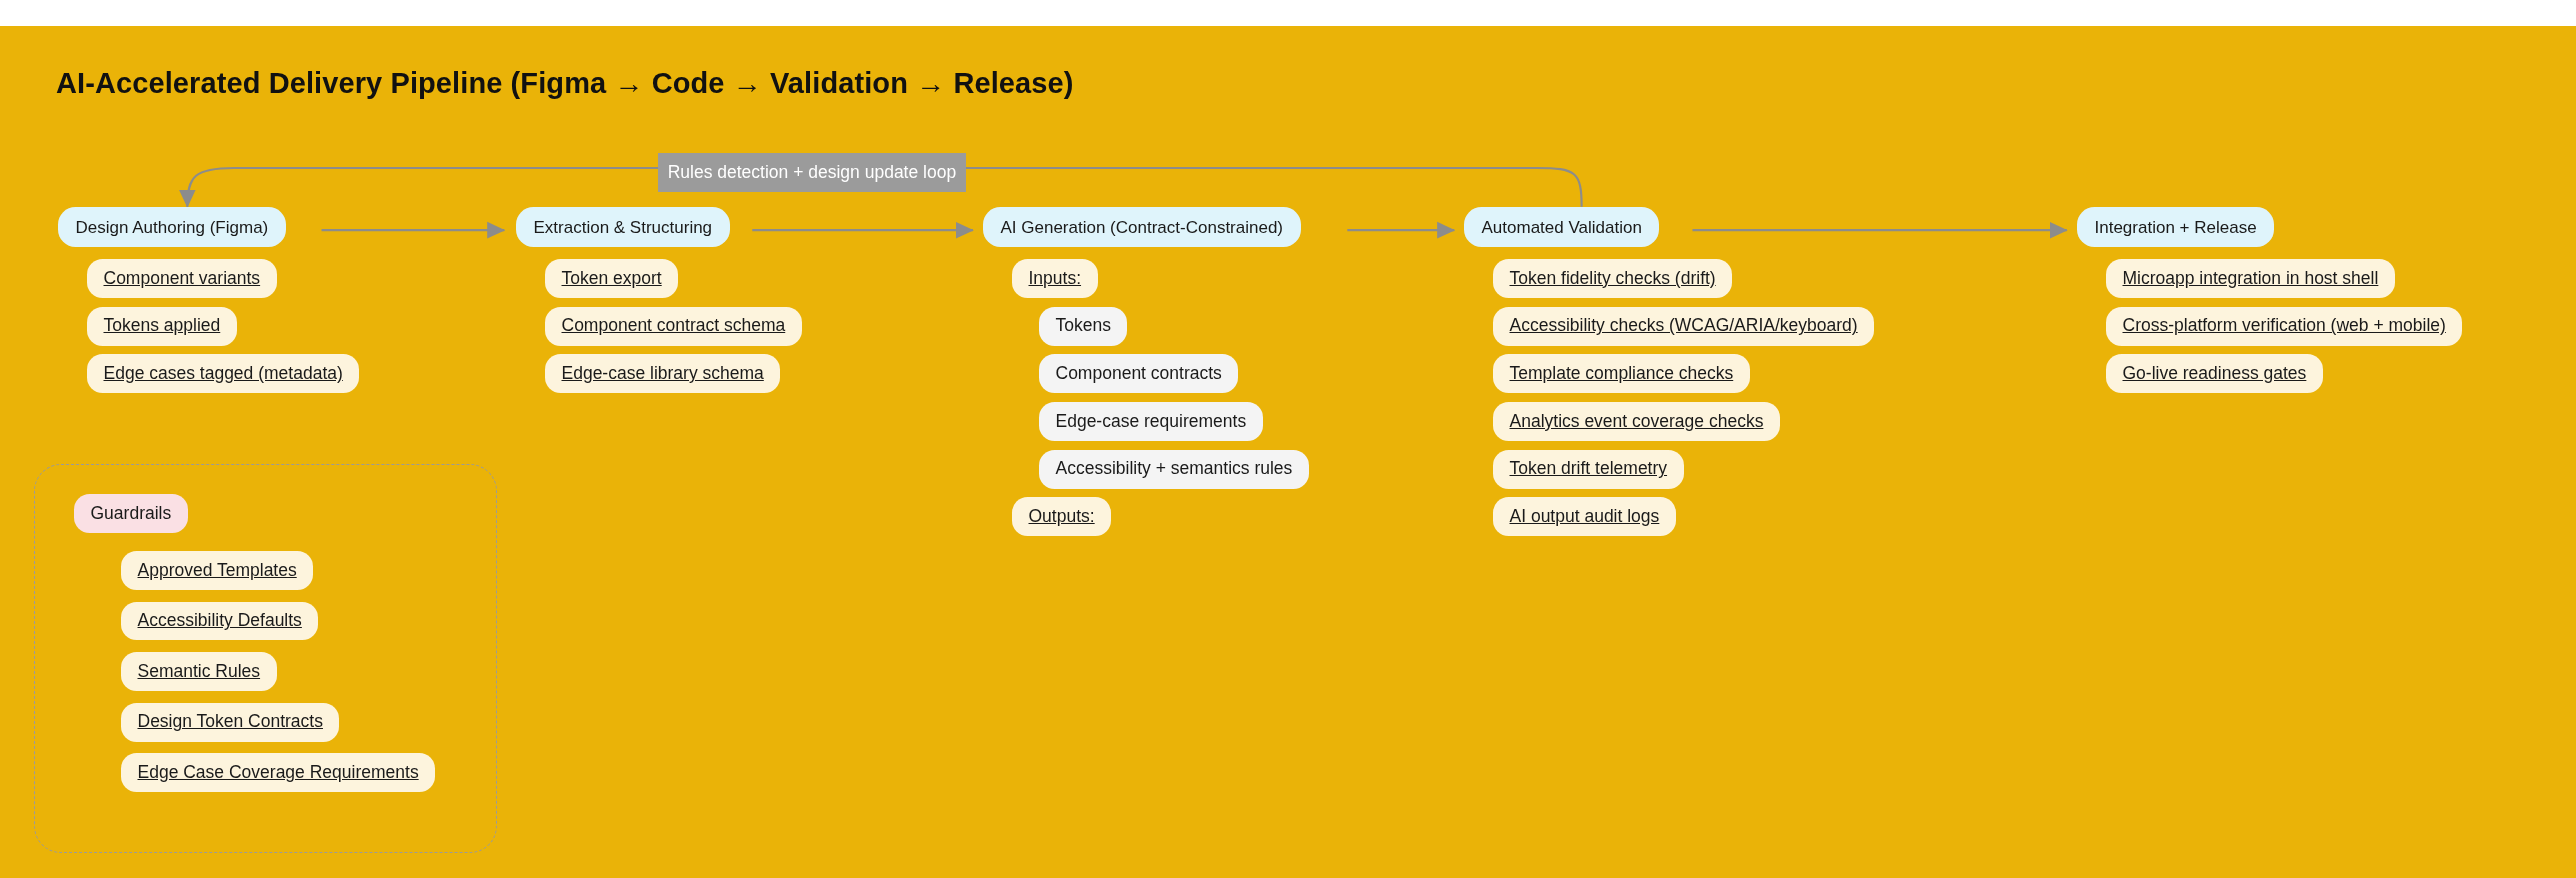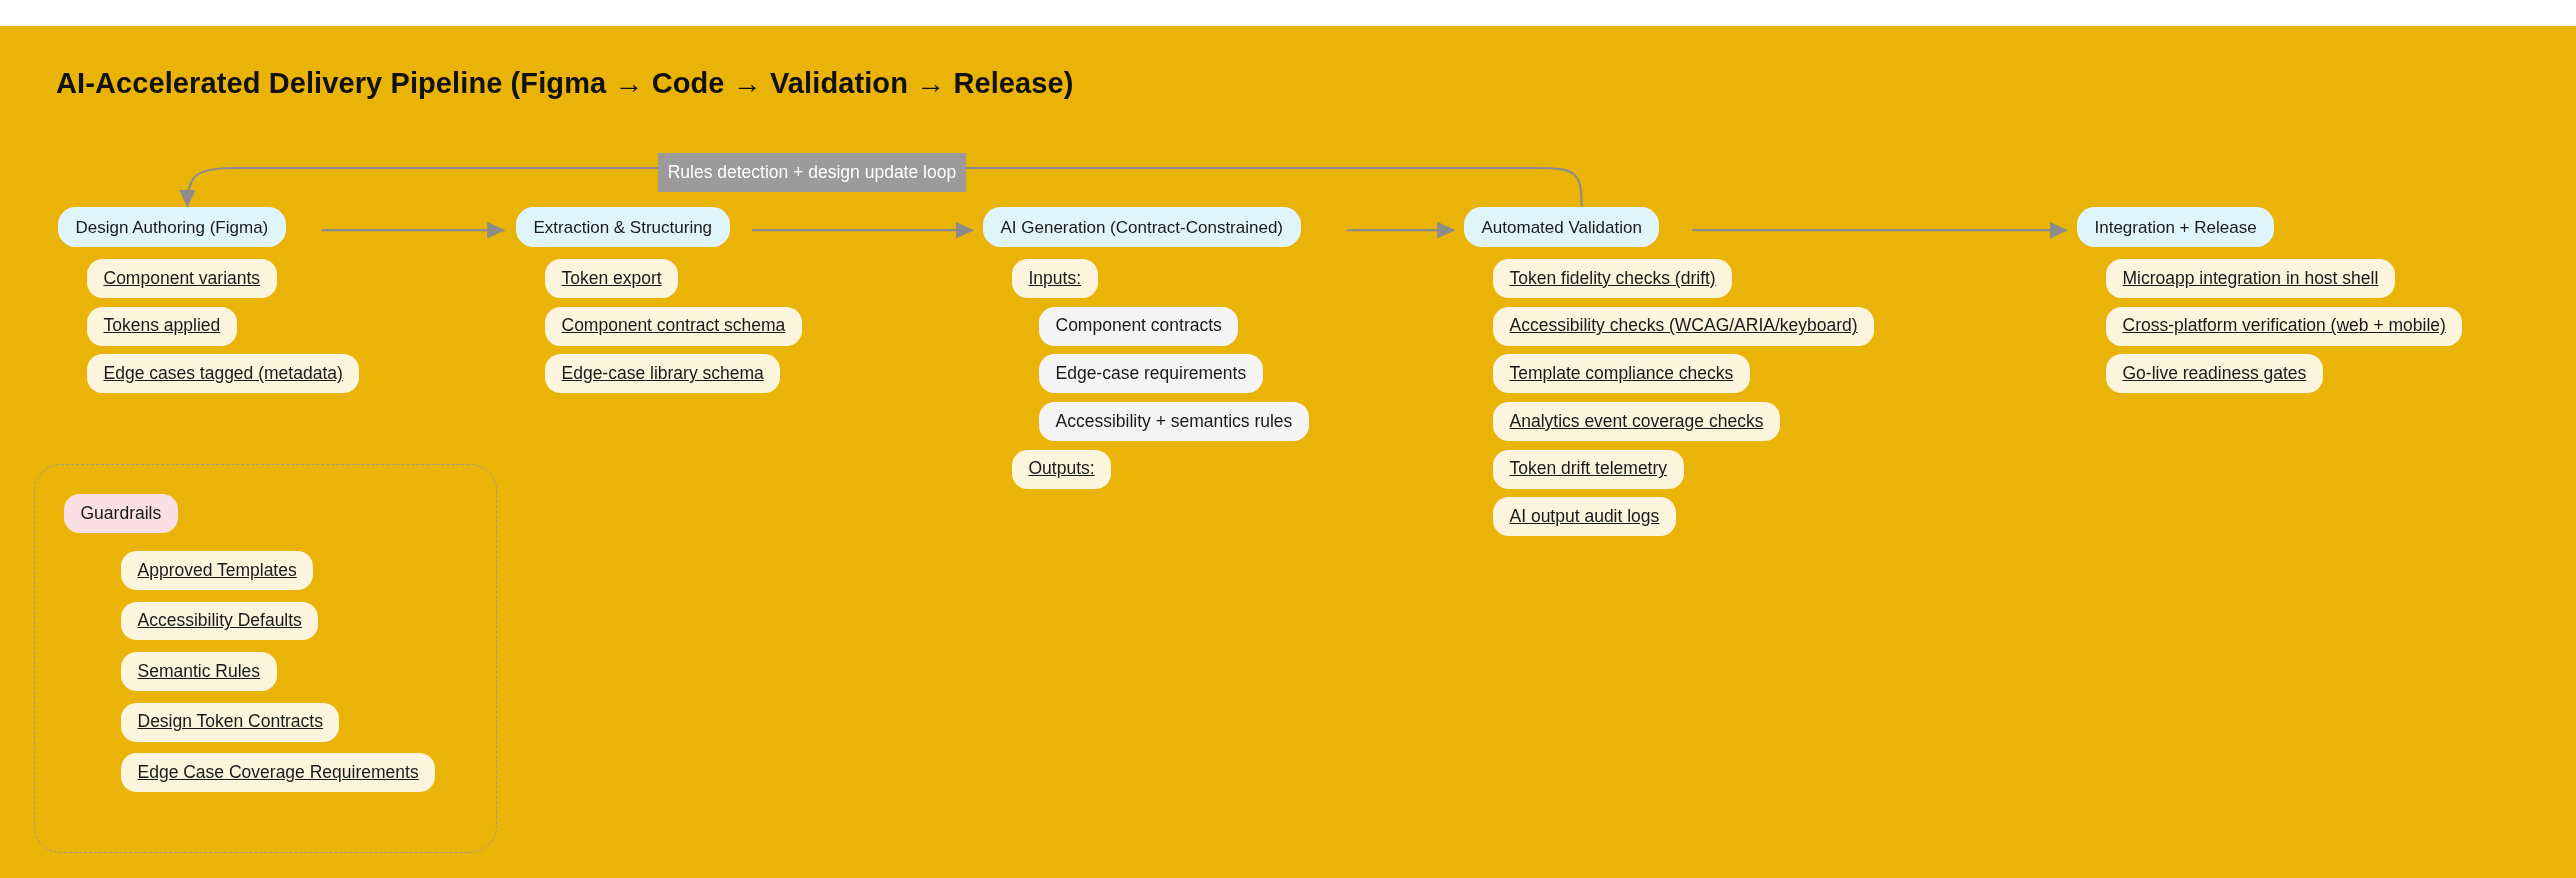--- a/index.html
+++ b/index.html
@@ -88,21 +88,21 @@
     left: 34px;
     top: 438px;
     width: 463px;
     height: 389px;
     border: 1.9px dashed #9a9a9a;
     border-radius: 27px;
     background: transparent;
   }
   #guardrails .g-title {
     position: absolute;
-    left: 29px;
+    left: 39px;
     top: 29px;
   }
   .pill.pink { background: #fae0e4; }
   #guardrails .g-items {
     position: absolute;
     left: 86px;
     top: 86px;
   }
   #guardrails .g-items .item-row { margin-top: 11.7px; }
   #guardrails .g-items .item-row:first-child { margin-top: 0; }
@@ -138,20 +138,21 @@
         <div class="item-row"><span class="pill cream">Tokens applied</span></div>
         <div class="item-row"><span class="pill cream">Edge cases tagged (metadata)</span></div>
       </div></div>
   <div class="column" id="col-1" style="left:516px;"><span class="stage-pill">Extraction &amp; Structuring</span><div class="items">
         <div class="item-row"><span class="pill cream">Token export</span></div>
         <div class="item-row"><span class="pill cream">Component contract schema</span></div>
         <div class="item-row"><span class="pill cream">Edge-case library schema</span></div>
       </div></div>
   <div class="column" id="col-2" style="left:983px;"><span class="stage-pill">AI Generation (Contract-Constrained)</span><div class="items">
         <div class="item-row"><span class="pill cream">Inputs:</span></div>
+        <div class="item-row nest"><span class="pill grey">Tokens</span></div>
         <div class="item-row nest"><span class="pill grey">Component contracts</span></div>
         <div class="item-row nest"><span class="pill grey">Edge-case requirements</span></div>
         <div class="item-row nest"><span class="pill grey">Accessibility + semantics rules</span></div>
         <div class="item-row"><span class="pill cream">Outputs:</span></div>
       </div></div>
   <div class="column" id="col-4" style="left:2077px;"><span class="stage-pill">Integration + Release</span><div class="items">
         <div class="item-row"><span class="pill cream">Microapp integration in host shell</span></div>
         <div class="item-row"><span class="pill cream">Cross-platform verification (web + mobile)</span></div>
         <div class="item-row"><span class="pill cream">Go-live readiness gates</span></div>
       </div></div>

